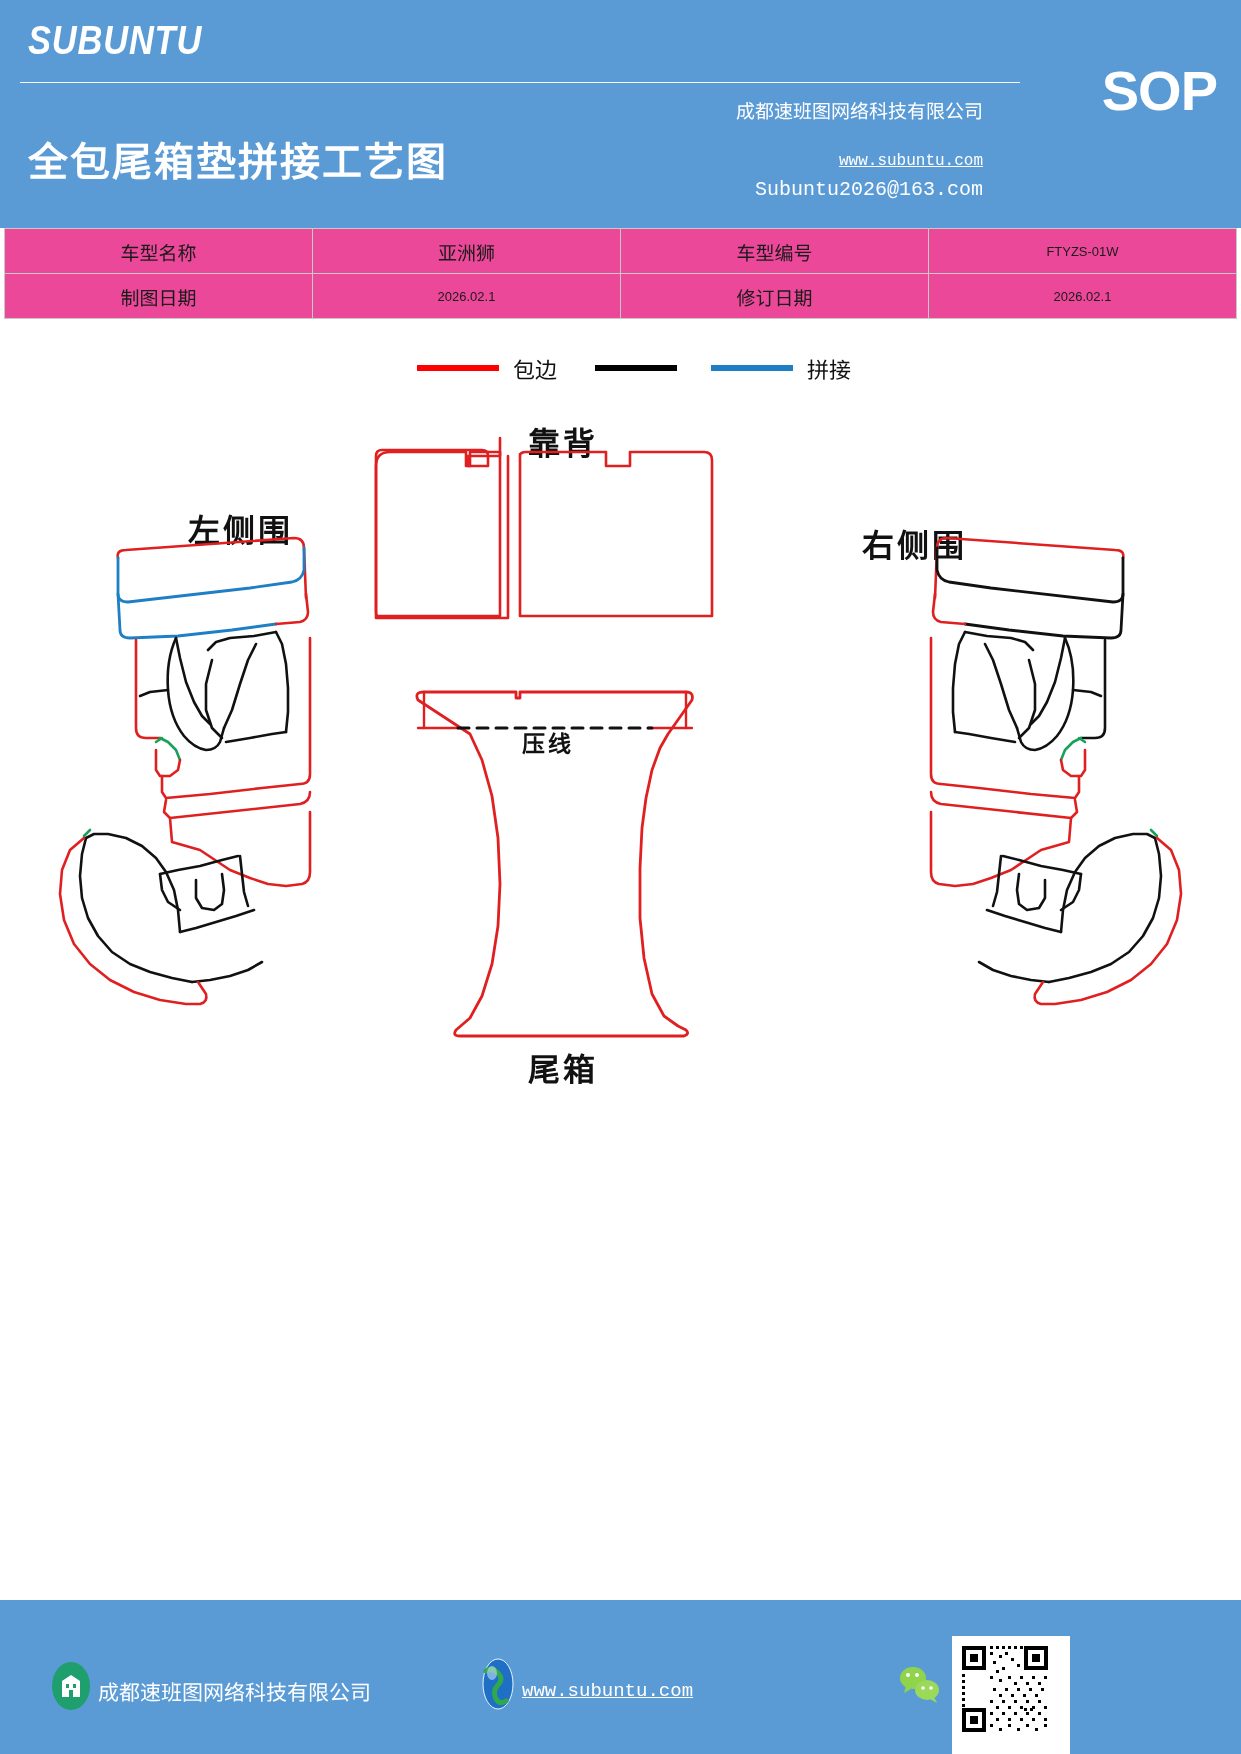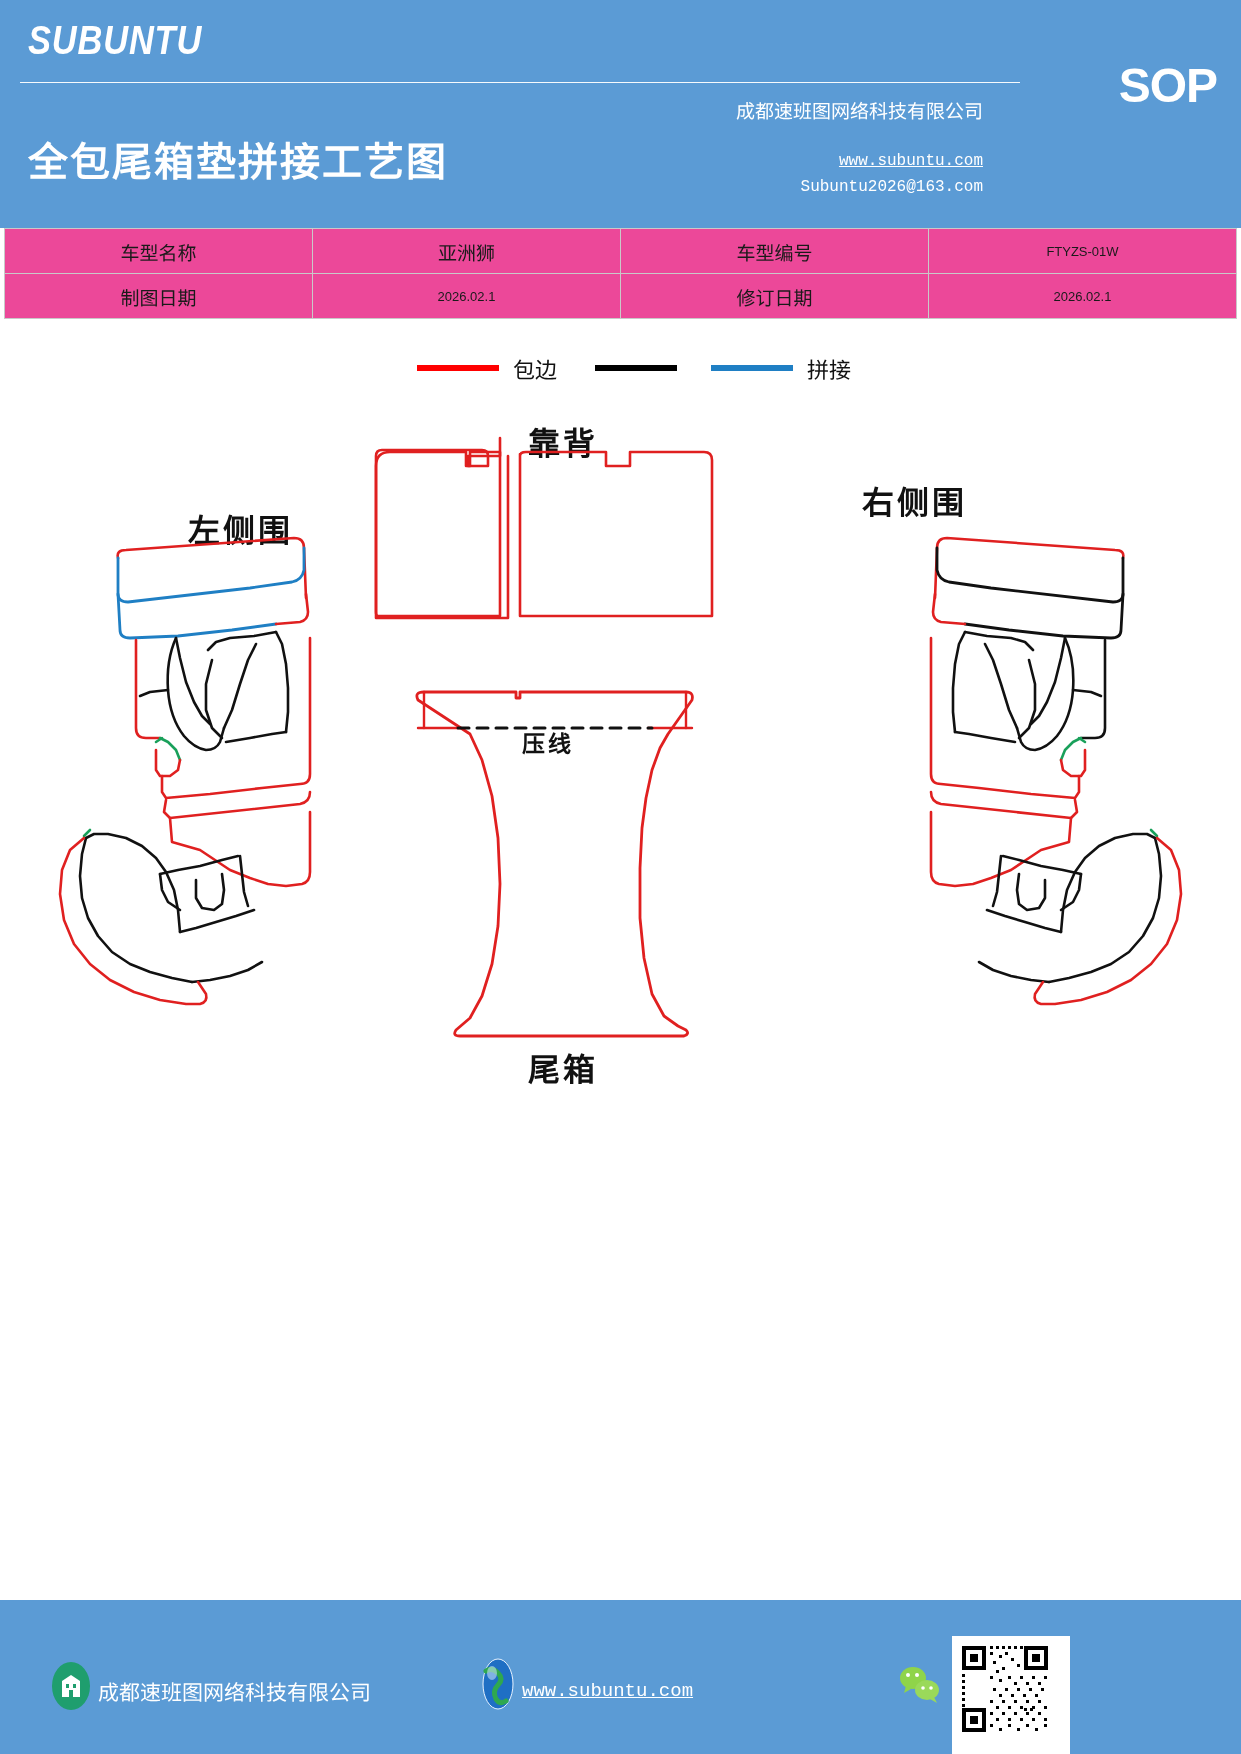--- a/index.html
+++ b/index.html
@@ -45,26 +45,26 @@
   }
   .web{
     position:absolute; right:258px; top:152px;
     font-family:"Liberation Mono","DejaVu Sans Mono",monospace;
     font-size:16px; color:#ffffff; white-space:nowrap;
     text-decoration:underline;
   }
   .mail{
     position:absolute; right:258px; top:178px;
     font-family:"Liberation Mono","DejaVu Sans Mono",monospace;
-    font-size:16px; color:#ffffff; white-space:nowrap;
+    font-size:20px; color:#ffffff; white-space:nowrap;
   }
   .sop{
     position:absolute; right:24px; top:58px;
     font-family:"Liberation Sans","DejaVu Sans",sans-serif;
-    font-weight:bold; font-size:48px; color:#ffffff;
+    font-weight:bold; font-size:56px; color:#ffffff;
     letter-spacing:-1px;
   }
 
   
   .info-table{
     position:absolute; left:4px; top:228px;
     width:1233px;
     border-collapse:collapse;
     font-size:19px; color:#1a1a1a;
     background:#ec4899;
@@ -104,21 +104,21 @@
 
   .part-label{
     position:absolute;
     font-family:"Liberation Sans","DejaVu Sans",sans-serif;
     font-size:32px; font-weight:bold; color:#111;
     letter-spacing:3px;
     white-space:nowrap;
   }
   #lbl-back   {left:528px; top:418px;}
   #lbl-left   {left:188px; top:505px;}
-  #lbl-right  {left:862px; top:477px;}
+  #lbl-right  {left:862px; top:520px;}
   #lbl-press  {left:522px; top:725px; font-size:23px;}
   #lbl-trunk  {left:528px; top:1044px;}
 
   
   .footer{
     position:absolute; left:0; top:1600px;
     width:1241px; height:154px;
     background:#5b9bd5;
   }
   .f-company{

